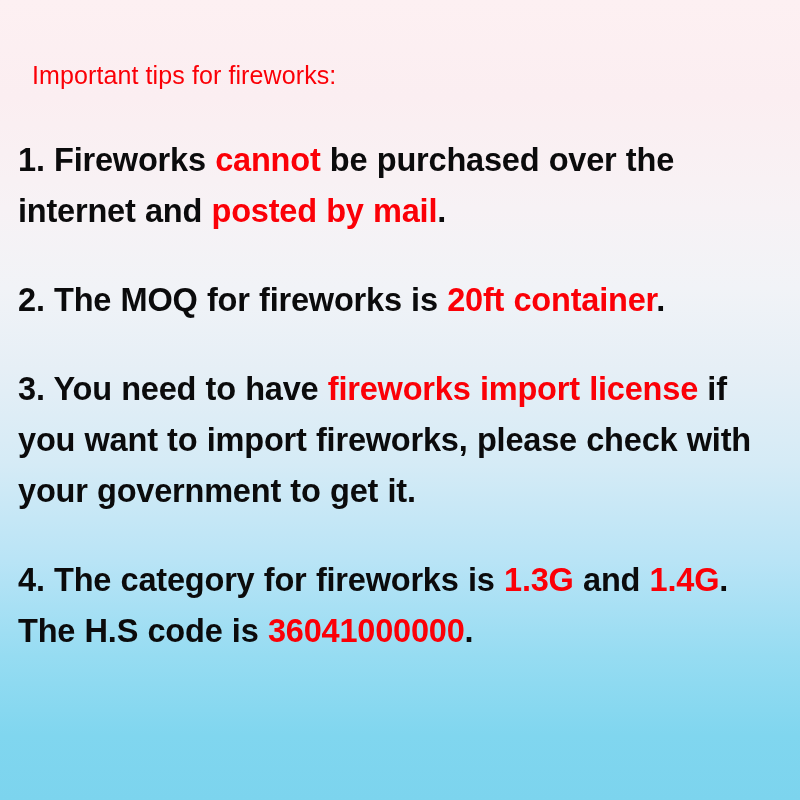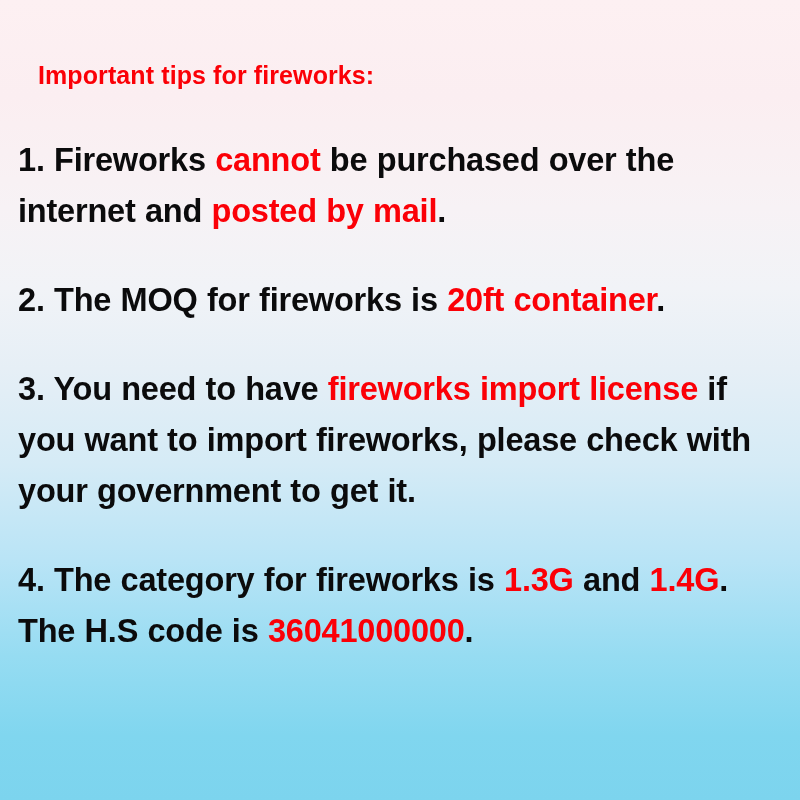--- a/index.html
+++ b/index.html
@@ -37,25 +37,25 @@
 
   .tips-body {
     position: absolute;
     top: 62px;
     left: 18px;
     right: 20px;
   }
 
   .notice-heading {
     font-size: 25px;
-    font-weight: bold;
+    font-weight: normal;
     color: #fb0007;
     letter-spacing: 0.1px;
     line-height: 1.1;
-    margin: 0 0 44px 20px;
+    margin: 0 0 44px 14px;
     white-space: nowrap;
   }
 
   .tip-item {
     font-size: 33px;
     font-weight: bold;
     color: #0b0b0c;
     line-height: 51px;
     letter-spacing: -0.2px;
     word-spacing: 0.5px;

